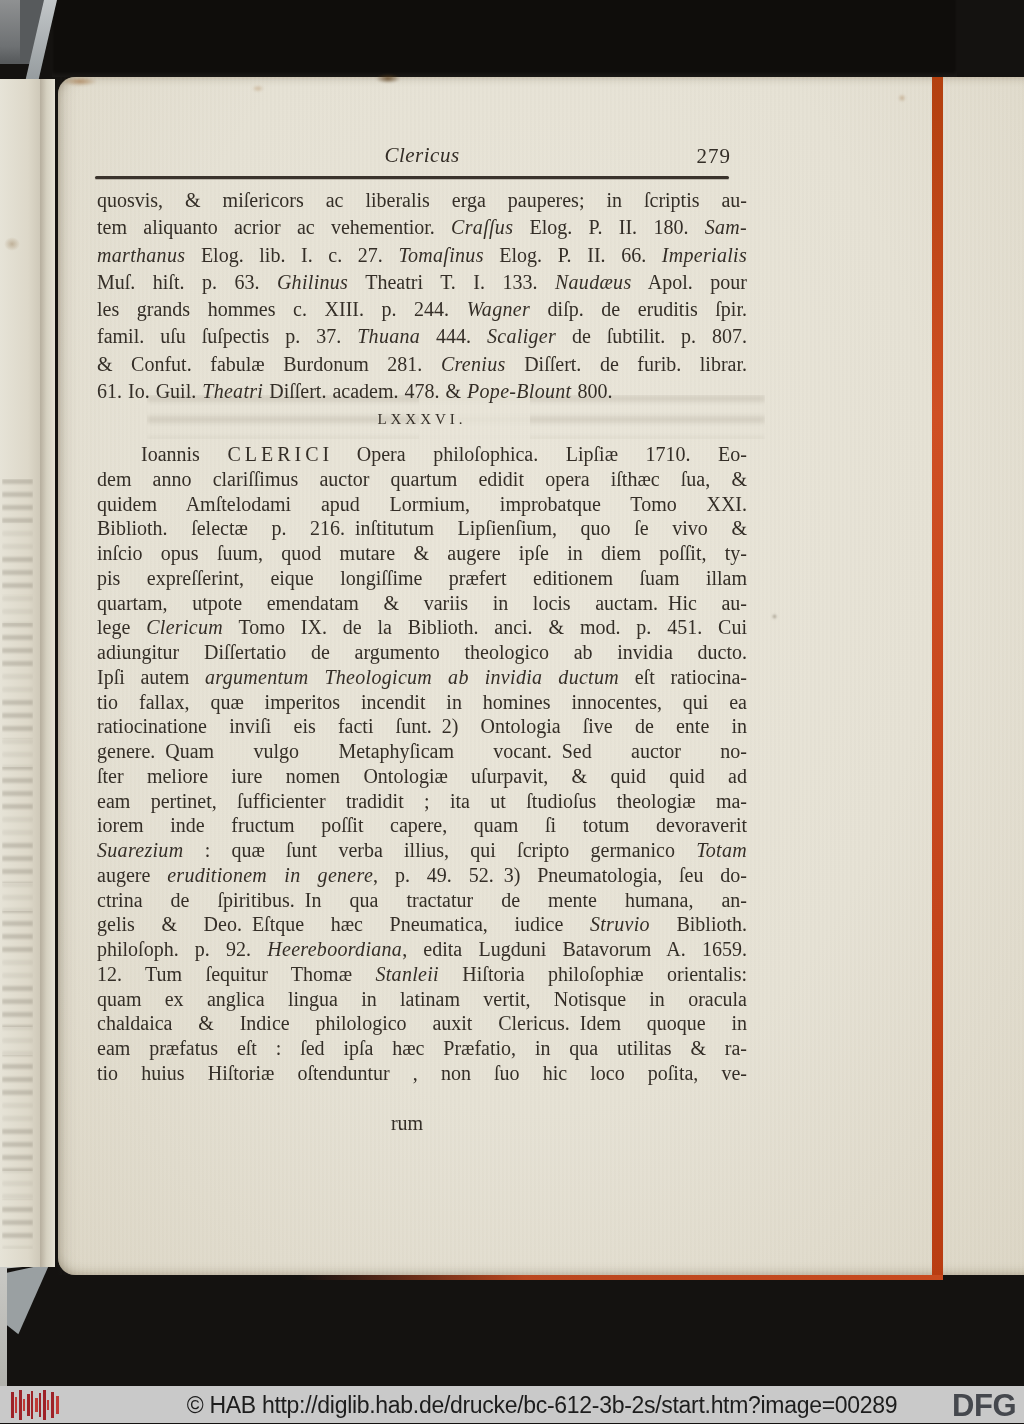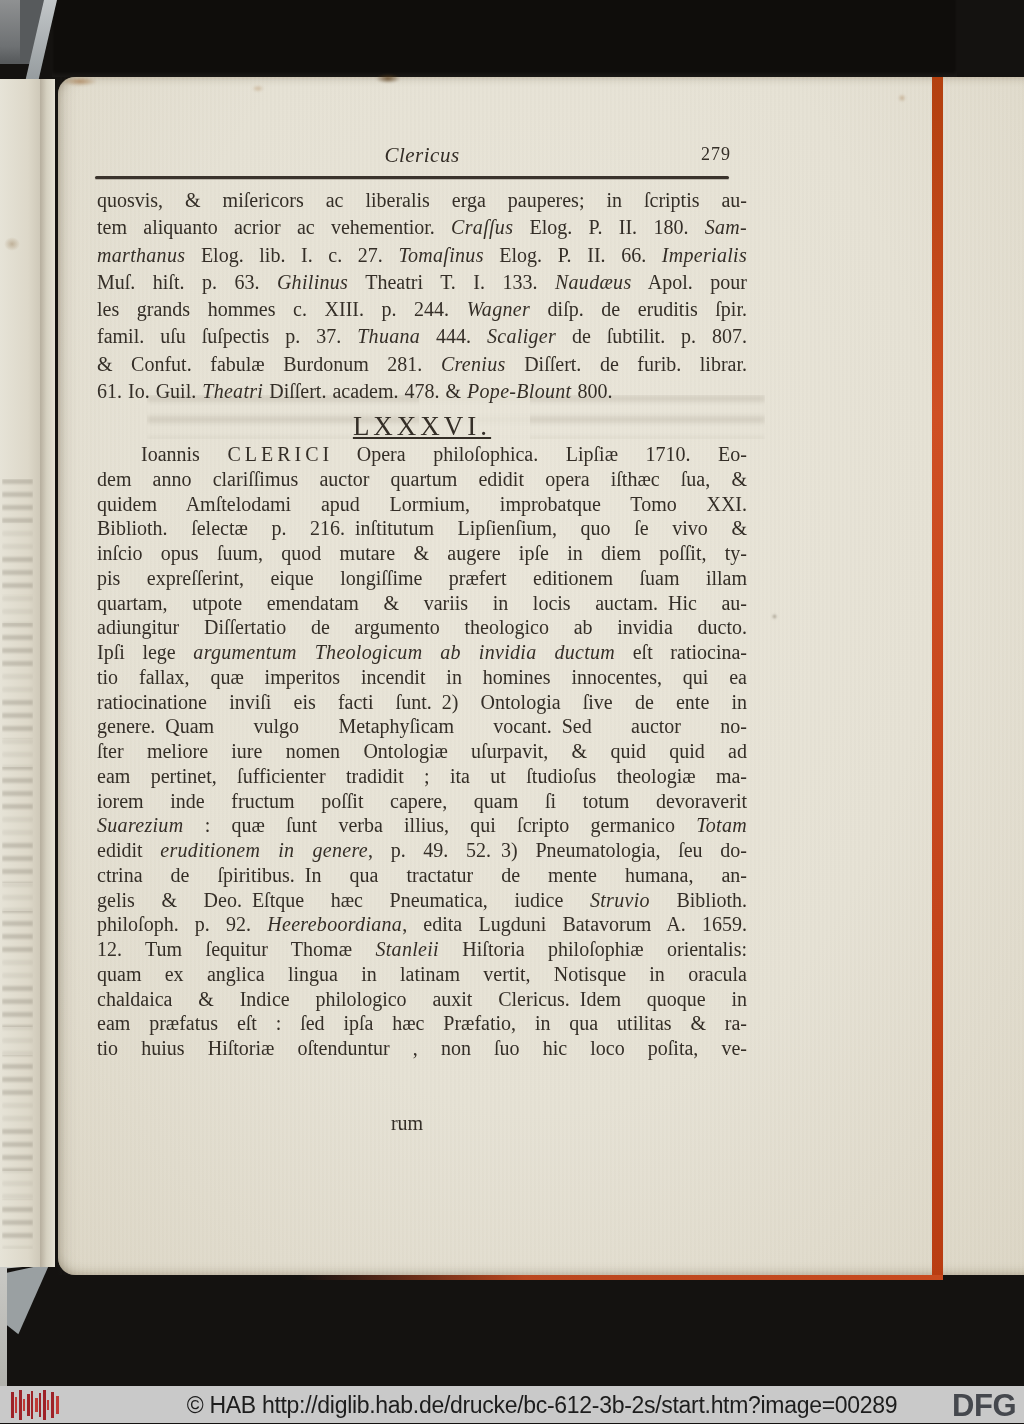--- a/index.html
+++ b/index.html
@@ -54,35 +54,35 @@
   #spot-a{left:5px;top:0;width:34px;height:9px;background:radial-gradient(rgba(146,92,38,.55),rgba(146,92,38,0) 72%);}
   #spot-b{left:318px;top:-3px;width:24px;height:9px;background:radial-gradient(rgba(86,56,22,.8),rgba(86,56,22,0) 75%);}
   #spot-c{left:194px;top:8px;width:12px;height:7px;background:radial-gradient(rgba(160,110,55,.35),rgba(160,110,55,0) 70%);}
   #spot-d{left:840px;top:17px;width:8px;height:8px;background:radial-gradient(rgba(150,100,50,.4),rgba(150,100,50,0) 70%);}
   #spot-e{left:714px;top:537px;width:5px;height:5px;background:radial-gradient(rgba(80,70,52,.55),rgba(80,70,52,0) 75%);}
 
   
   #textcol{position:absolute;left:39px;top:0;width:650px;color:#342e27;}
   #pagehead{position:absolute;top:66px;left:0;width:650px;height:26px;font-size:21px;}
   #head-title{display:block;text-align:center;font-style:italic;letter-spacing:.5px;}
-  #head-pnum{position:absolute;right:16px;top:1px;font-size:18px;letter-spacing:1px;}
+  #head-pnum{position:absolute;right:16px;top:1px;font-size:21px;letter-spacing:1px;}
   #head-rule{position:absolute;top:99px;left:-2px;width:634px;height:3px;background:#3a332c;
              border-radius:2px;box-shadow:0 1px 0 rgba(58,51,44,.25);}
 
   .para{position:absolute;left:0;width:650px;font-size:20px;overflow:hidden;}
   .tline{height:var(--lh);line-height:var(--lh);overflow:hidden;
          text-align:justify;text-align-last:justify;word-spacing:1px;}
   .tline i{letter-spacing:.3px;}
   #para1{top:110px;--lh:27.3px;height:219px;}
   #para1 .tline:last-child{text-align-last:left;}
   #para2{top:365px;--lh:24.75px;height:669px;}
   #para2 .tline:first-child{text-indent:44px;}
 
   #sec-head{position:absolute;top:334px;left:0;width:650px;text-align:center;
-            font-size:27px;letter-spacing:4px;text-decoration:underline;}
+            font-size:15px;letter-spacing:4px;}
   #catchword{position:absolute;top:1035px;left:0;width:650px;text-align:center;
              padding-right:30px;box-sizing:border-box;font-size:20px;}
 
   #ghost-lines{position:absolute;left:50px;top:318px;width:618px;height:44px;
      background:repeating-linear-gradient(to bottom,rgba(118,108,90,.4) 0 7px,transparent 7px 21px);
      filter:blur(2px);opacity:.4;
      -webkit-mask-image:linear-gradient(to right,#000 0 44%,rgba(0,0,0,.2) 44% 62%,#000 62%);
      mask-image:linear-gradient(to right,#000 0 44%,rgba(0,0,0,.2) 44% 62%,#000 62%);}
 
   
@@ -144,30 +144,31 @@
       <div id="sec-head">LXXXVI.</div>
 
       <div id="para2" class="para">
           <div class="tline"><span>Ioannis C L E R I C I Opera philoſophica. Lipſiæ 1710. Eo-</span></div>
           <div class="tline"><span>dem anno clariſſimus auctor quartum edidit opera iſthæc ſua, &amp;</span></div>
           <div class="tline"><span>quidem Amſtelodami apud Lormium, improbatque Tomo XXI.</span></div>
           <div class="tline"><span>Biblioth. ſelectæ p. 216. inſtitutum Lipſienſium, quo ſe vivo &amp;</span></div>
           <div class="tline"><span>inſcio opus ſuum, quod mutare &amp; augere ipſe in diem poſſit, ty-</span></div>
           <div class="tline"><span>pis expreſſerint, eique longiſſime præfert editionem ſuam illam</span></div>
           <div class="tline"><span>quartam, utpote emendatam &amp; variis in locis auctam. Hic au-</span></div>
+          <div class="tline"><span>lege </span><i>Clericum</i><span> Tomo IX. de la Biblioth. anci. &amp; mod. p. 451. Cui</span></div>
           <div class="tline"><span>adiungitur Diſſertatio de argumento theologico ab invidia ducto.</span></div>
-          <div class="tline"><span>Ipſi lege </span><i>argumentum Theologicum ab invidia ductum</i><span> eſt ratiocina-</span></div>
+          <div class="tline"><span>Ipſi autem </span><i>argumentum Theologicum ab invidia ductum</i><span> eſt ratiocina-</span></div>
           <div class="tline"><span>tio fallax, quæ imperitos incendit in homines innocentes, qui ea</span></div>
           <div class="tline"><span>ratiocinatione inviſi eis facti ſunt. 2) Ontologia ſive de ente in</span></div>
           <div class="tline"><span>genere. Quam vulgo Metaphyſicam vocant. Sed auctor no-</span></div>
           <div class="tline"><span>ſter meliore iure nomen Ontologiæ uſurpavit, &amp; quid quid ad</span></div>
           <div class="tline"><span>eam pertinet, ſufficienter tradidit ; ita ut ſtudioſus theologiæ ma-</span></div>
           <div class="tline"><span>iorem inde fructum poſſit capere, quam ſi totum devoraverit</span></div>
           <div class="tline"><i>Suarezium</i><span> : quæ ſunt verba illius, qui ſcripto germanico </span><i>Totam</i></div>
-          <div class="tline"><span>edidit </span><i>eruditionem in genere</i><span>, p. 49. 52. 3) Pneumatologia, ſeu do-</span></div>
+          <div class="tline"><span>augere </span><i>eruditionem in genere</i><span>, p. 49. 52. 3) Pneumatologia, ſeu do-</span></div>
           <div class="tline"><span>ctrina de ſpiritibus. In qua tractatur de mente humana, an-</span></div>
           <div class="tline"><span>gelis &amp; Deo. Eſtque hæc Pneumatica, iudice </span><i>Struvio</i><span> Biblioth.</span></div>
           <div class="tline"><span>philoſoph. p. 92. </span><i>Heereboordiana</i><span>, edita Lugduni Batavorum A. 1659.</span></div>
           <div class="tline"><span>12. Tum ſequitur Thomæ </span><i>Stanleii</i><span> Hiſtoria philoſophiæ orientalis:</span></div>
           <div class="tline"><span>quam ex anglica lingua in latinam vertit, Notisque in oracula</span></div>
           <div class="tline"><span>chaldaica &amp; Indice philologico auxit Clericus. Idem quoque in</span></div>
           <div class="tline"><span>eam præfatus eſt : ſed ipſa hæc Præfatio, in qua utilitas &amp; ra-</span></div>
           <div class="tline"><span>tio huius Hiſtoriæ oſtenduntur , non ſuo hic loco poſita, ve-</span></div>
         </div>
 

